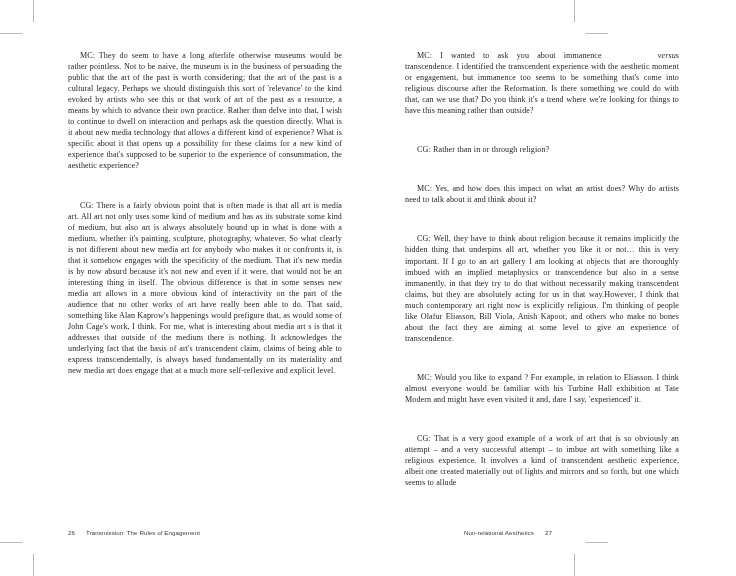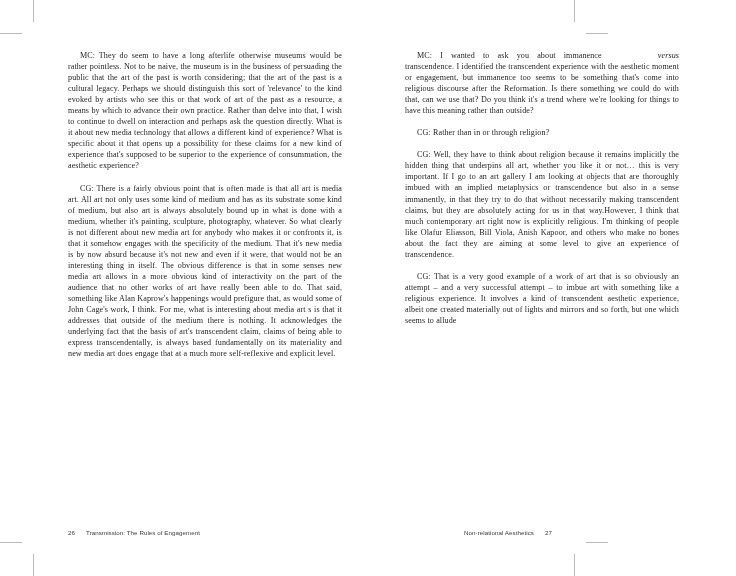--- a/index.html
+++ b/index.html
@@ -71,21 +71,21 @@
     font-size: 8.1px;
     line-height: 11.05px;
     text-align: justify;
     text-indent: 12px;
     letter-spacing: 0.01em;
     word-spacing: 0.02em;
     color: #201f1f;
     -webkit-font-smoothing: antialiased;
   }
   .col p + p {
-    margin-top: 11px;
+    margin-top: 28px;
   }
   .col p em { font-style: italic; margin-left: 48px; }
 
   
   .footer {
     position: absolute;
     bottom: 0;
     font-family: "Liberation Sans", sans-serif;
     font-size: 6.2px;
     color: #3d3d3d;
@@ -127,21 +127,23 @@
   <div class="columns">
 
     <div class="col">
       <p>MC: They do seem to have a long afterlife otherwise museums would be rather pointless. Not to be naive, the museum is in the business of persuading the public that the art of the past is worth considering; that the art of the past is a cultural legacy. Perhaps we should distinguish this sort of 'relevance' to the kind evoked by artists who see this or that work of art of the past as a resource, a means by which to advance their own practice. Rather than delve into that, I wish to continue to dwell on interaction and perhaps ask the question directly. What is it about new media technology that allows a different kind of experience? What is specific about it that opens up a possibility for these claims for a new kind of experience that's supposed to be superior to the experience of consummation, the aesthetic experience?</p>
       <p>CG: There is a fairly obvious point that is often made is that all art is media art. All art not only uses some kind of medium and has as its substrate some kind of medium, but also art is always absolutely bound up in what is done with a medium, whether it's painting, sculpture, photography, whatever. So what clearly is not different about new media art for anybody who makes it or confronts it, is that it somehow engages with the specificity of the medium. That it's new media is by now absurd because it's not new and even if it were, that would not be an interesting thing in itself. The obvious difference is that in some senses new media art allows in a more obvious kind of interactivity on the part of the audience that no other works of art have really been able to do. That said, something like Alan Kaprow's happenings would prefigure that, as would some of John Cage's work, I think. For me, what is interesting about media art s is that it addresses that outside of the medium there is nothing. It acknowledges the underlying fact that the basis of art's transcendent claim, claims of being able to express transcendentally, is always based fundamentally on its materiality and new media art does engage that at a much more self-reflexive and explicit level.</p>
     </div>
 
     <div class="col">
       <p><span>MC: I wanted to ask you about immanence </span><em>versus</em><span> transcendence. I identified the transcendent experience with the aesthetic moment or engagement, but immanence too seems to be something that's come into religious discourse after the Reformation. Is there something we could do with that, can we use that? Do you think it's a trend where we're looking for things to have this meaning rather than outside?</span></p>
       <p><span>CG: Rather than in or through religion?</span></p>
+      <p><span>MC: Yes, and how does this impact on what an artist does? Why do artists need to talk about it and think about it?</span></p>
       <p><span>CG: Well, they have to think about religion because it remains implicitly the hidden thing that underpins all art, whether you like it or not… this is very important. If I go to an art gallery I am looking at objects that are thoroughly imbued with an implied metaphysics or transcendence but also in a sense immanently, in that they try to do that without necessarily making transcendent claims, but they are absolutely acting for us in that way.However, I think that much contemporary art right now is explicitly religious. I'm thinking of people like Olafur Eliasson, Bill Viola, Anish Kapoor, and others who make no bones about the fact they are aiming at some level to give an experience of transcendence.</span></p>
+      <p><span>MC: Would you like to expand ? For example, in relation to Eliasson. I think almost everyone would be familiar with his Turbine Hall exhibition at Tate Modern and might have even visited it and, dare I say, 'experienced' it.</span></p>
       <p><span>CG: That is a very good example of a work of art that is so obviously an attempt – and a very successful attempt – to imbue art with something like a religious experience. It involves a kind of transcendent aesthetic experience, albeit one created materially out of lights and mirrors and so forth, but one which seems to allude</span></p>
     </div>
 
   </div>
 
   <div class="footer footer-left">
     <span class="folio">26</span>
     <span class="runhead">Transmission: The Rules of Engagement</span>
   </div>
 

